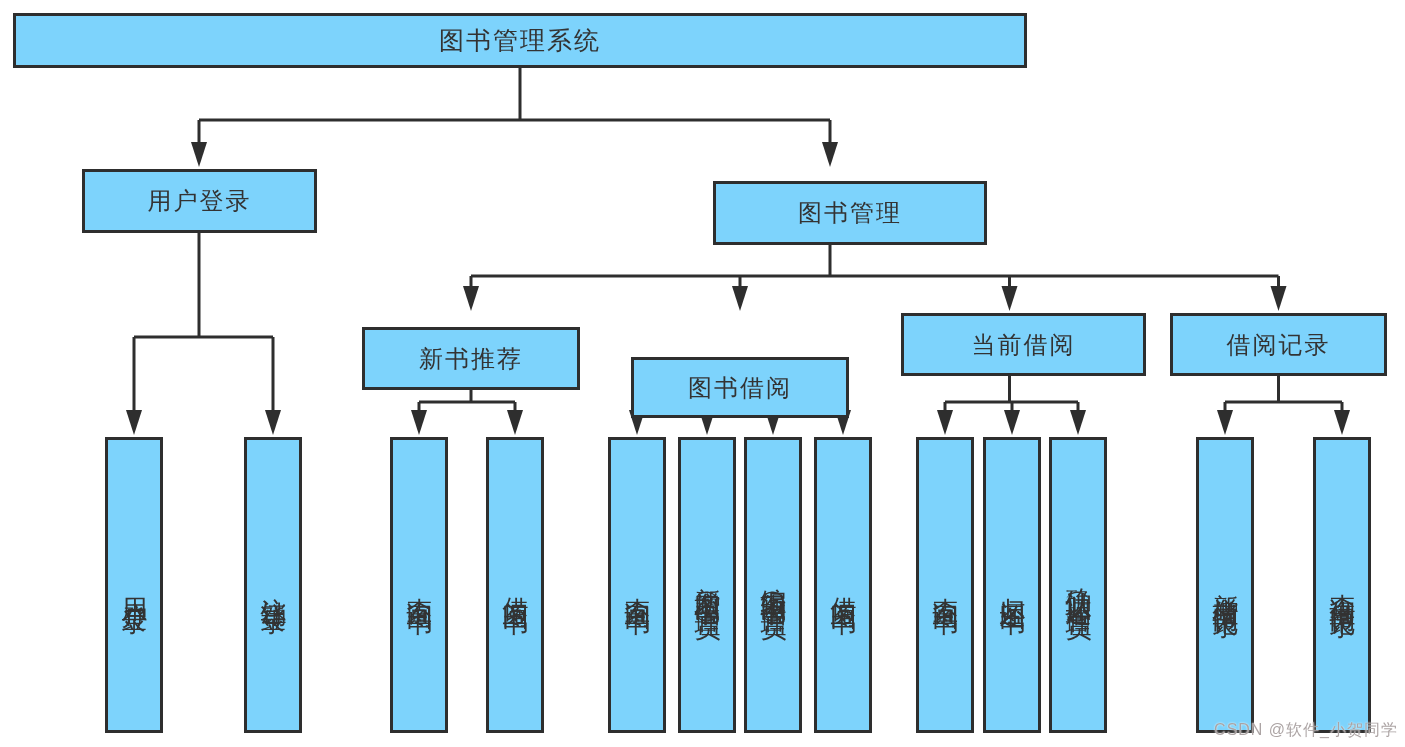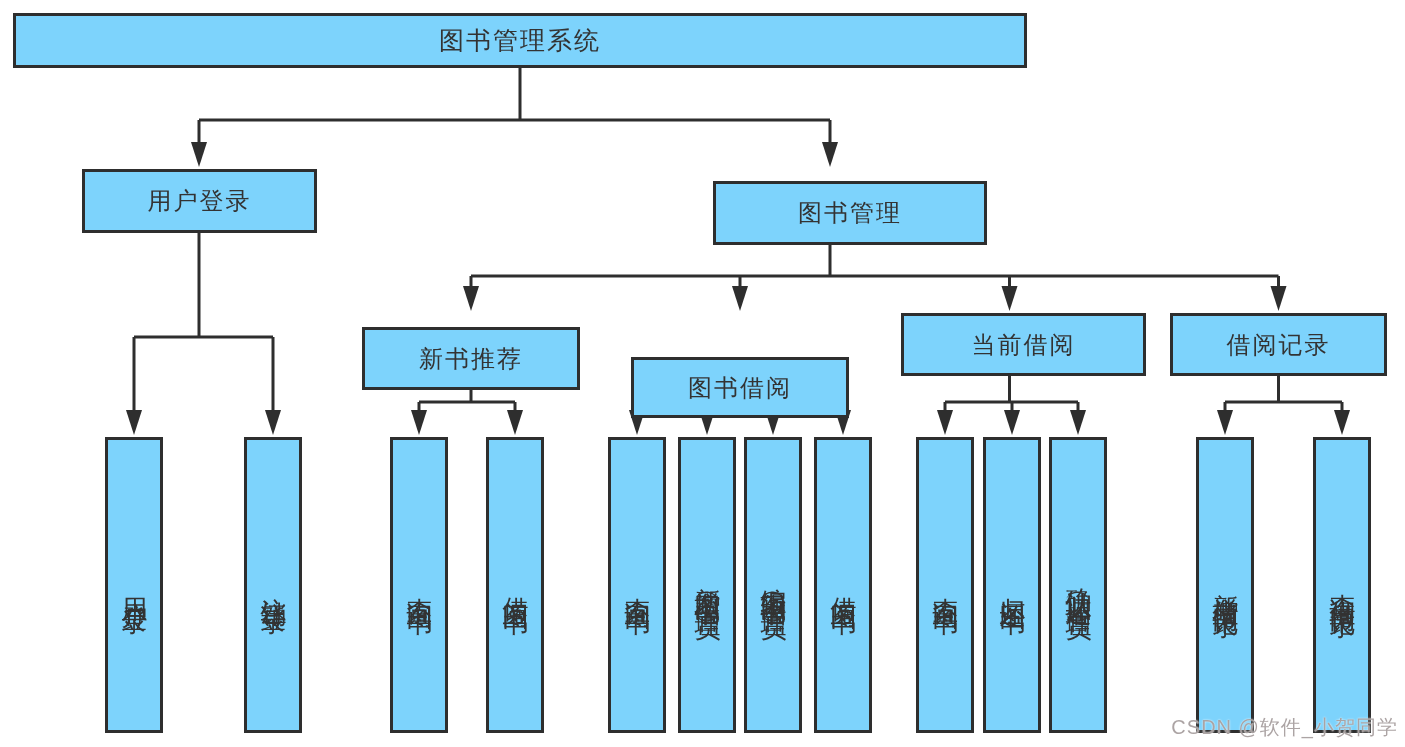--- a/index.html
+++ b/index.html
@@ -34,21 +34,21 @@
     writing-mode: vertical-rl;
     text-orientation: mixed;
     font-size: 26px;
     letter-spacing: 4px;
     white-space: nowrap;
   }
   .watermark {
     position: absolute;
     right: 7px;
     bottom: 6px;
-    font-size: 20px;
+    font-size: 16px;
     letter-spacing: 1px;
     color: rgba(168, 159, 159, 0.95);
     text-shadow: 0 0 2px #ffffff;
   }
 </style>
 </head>
 <body>
 
 <div class="stage">
 

